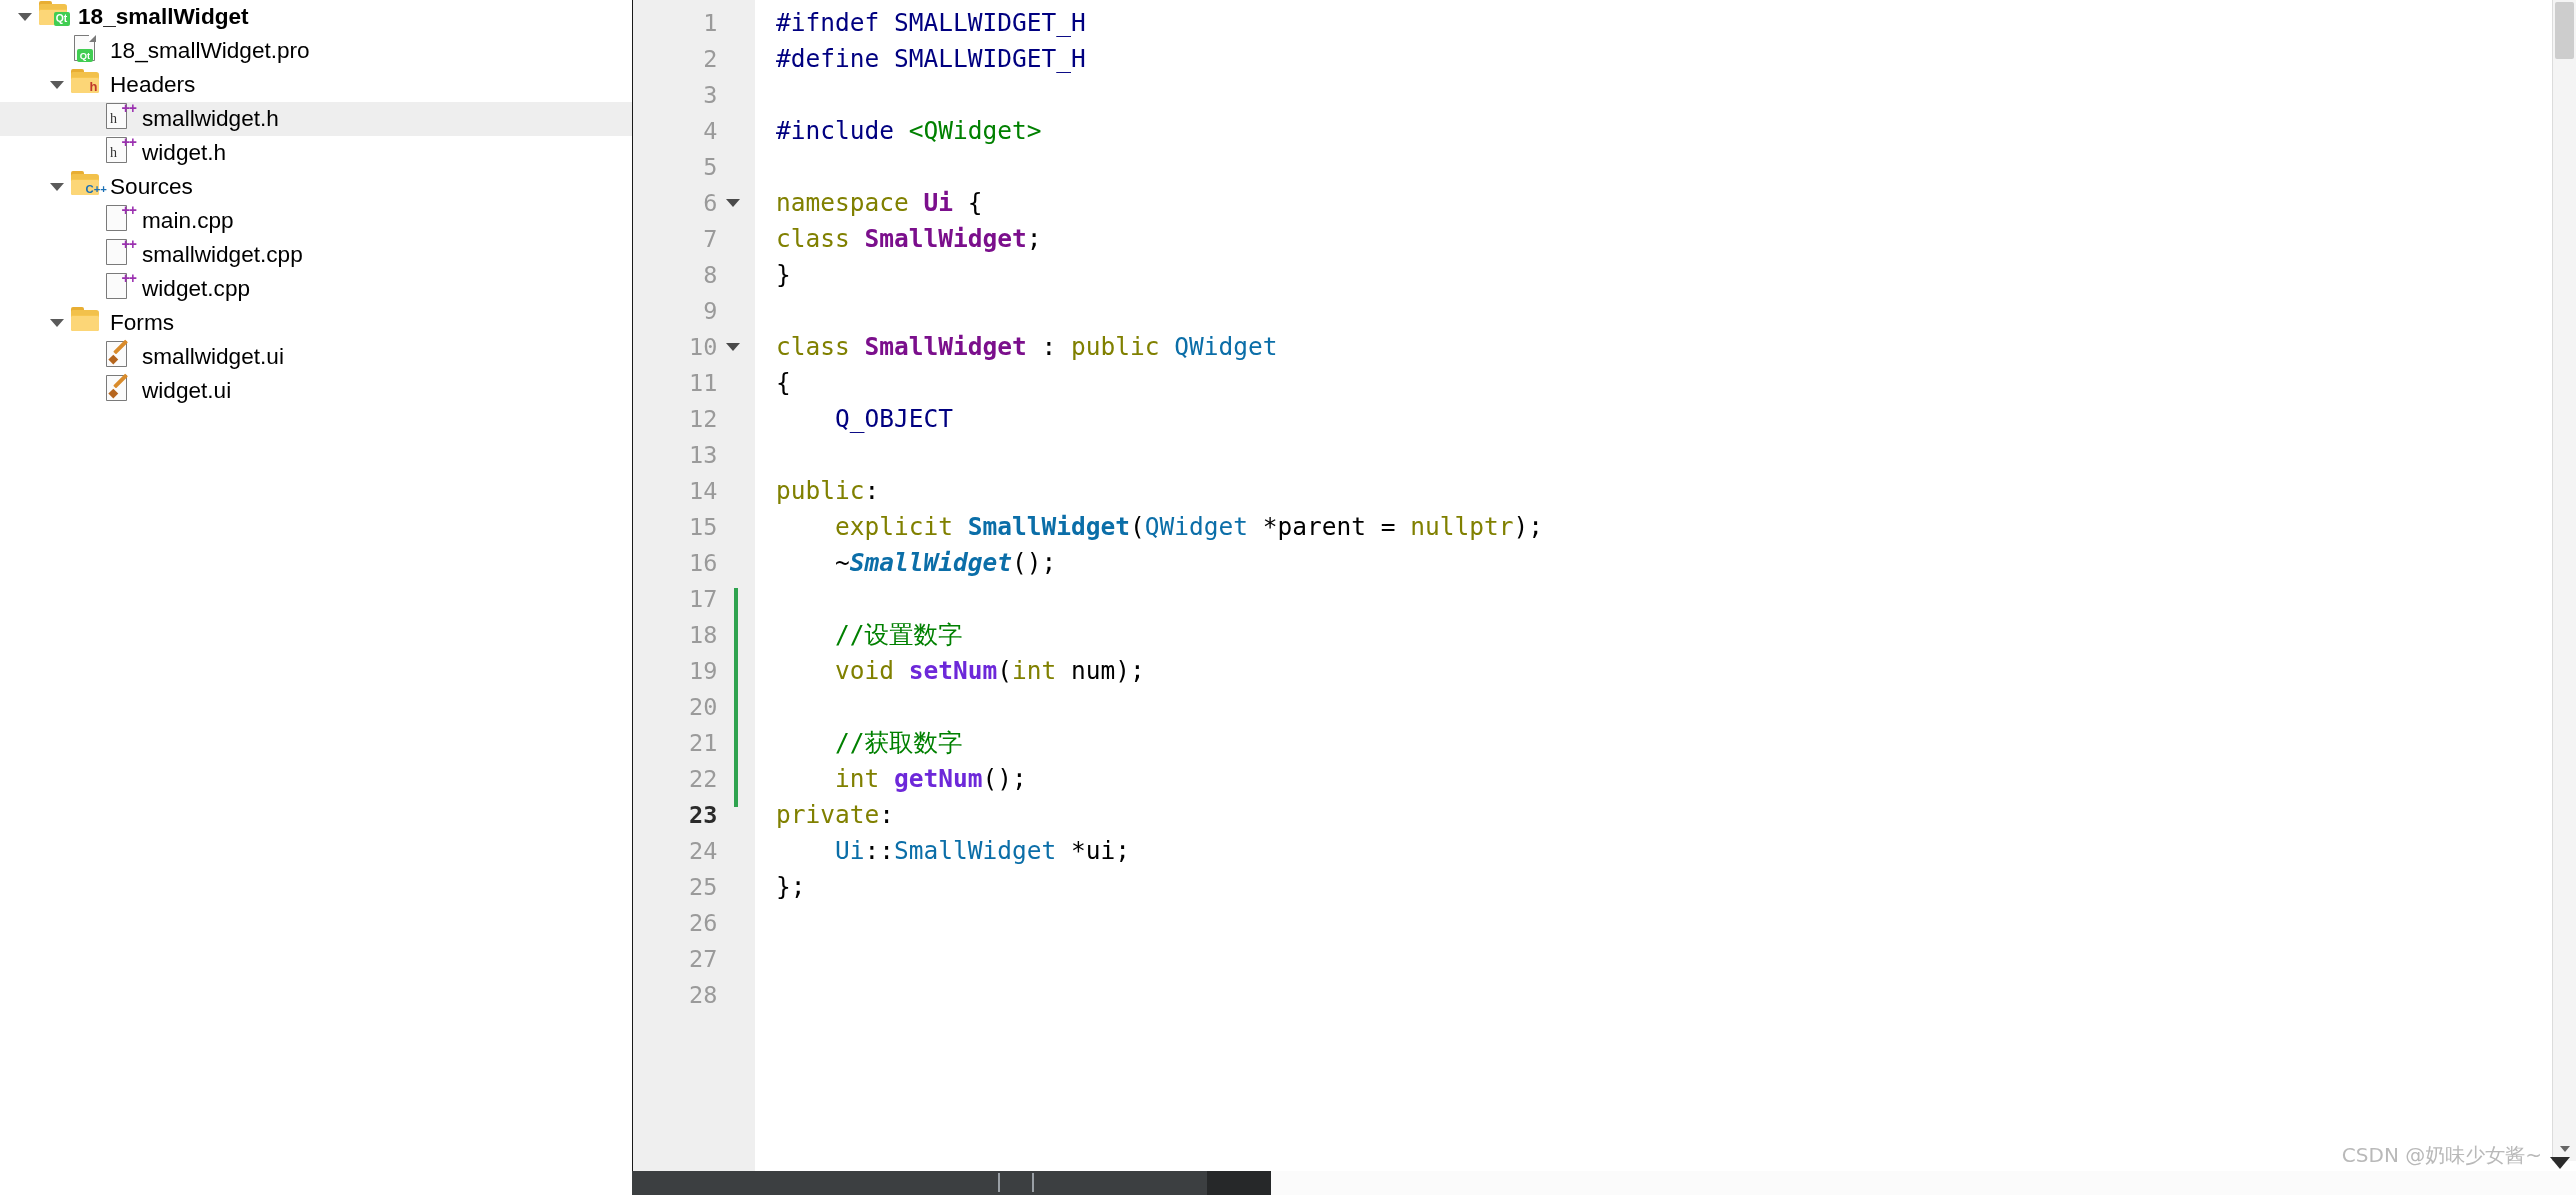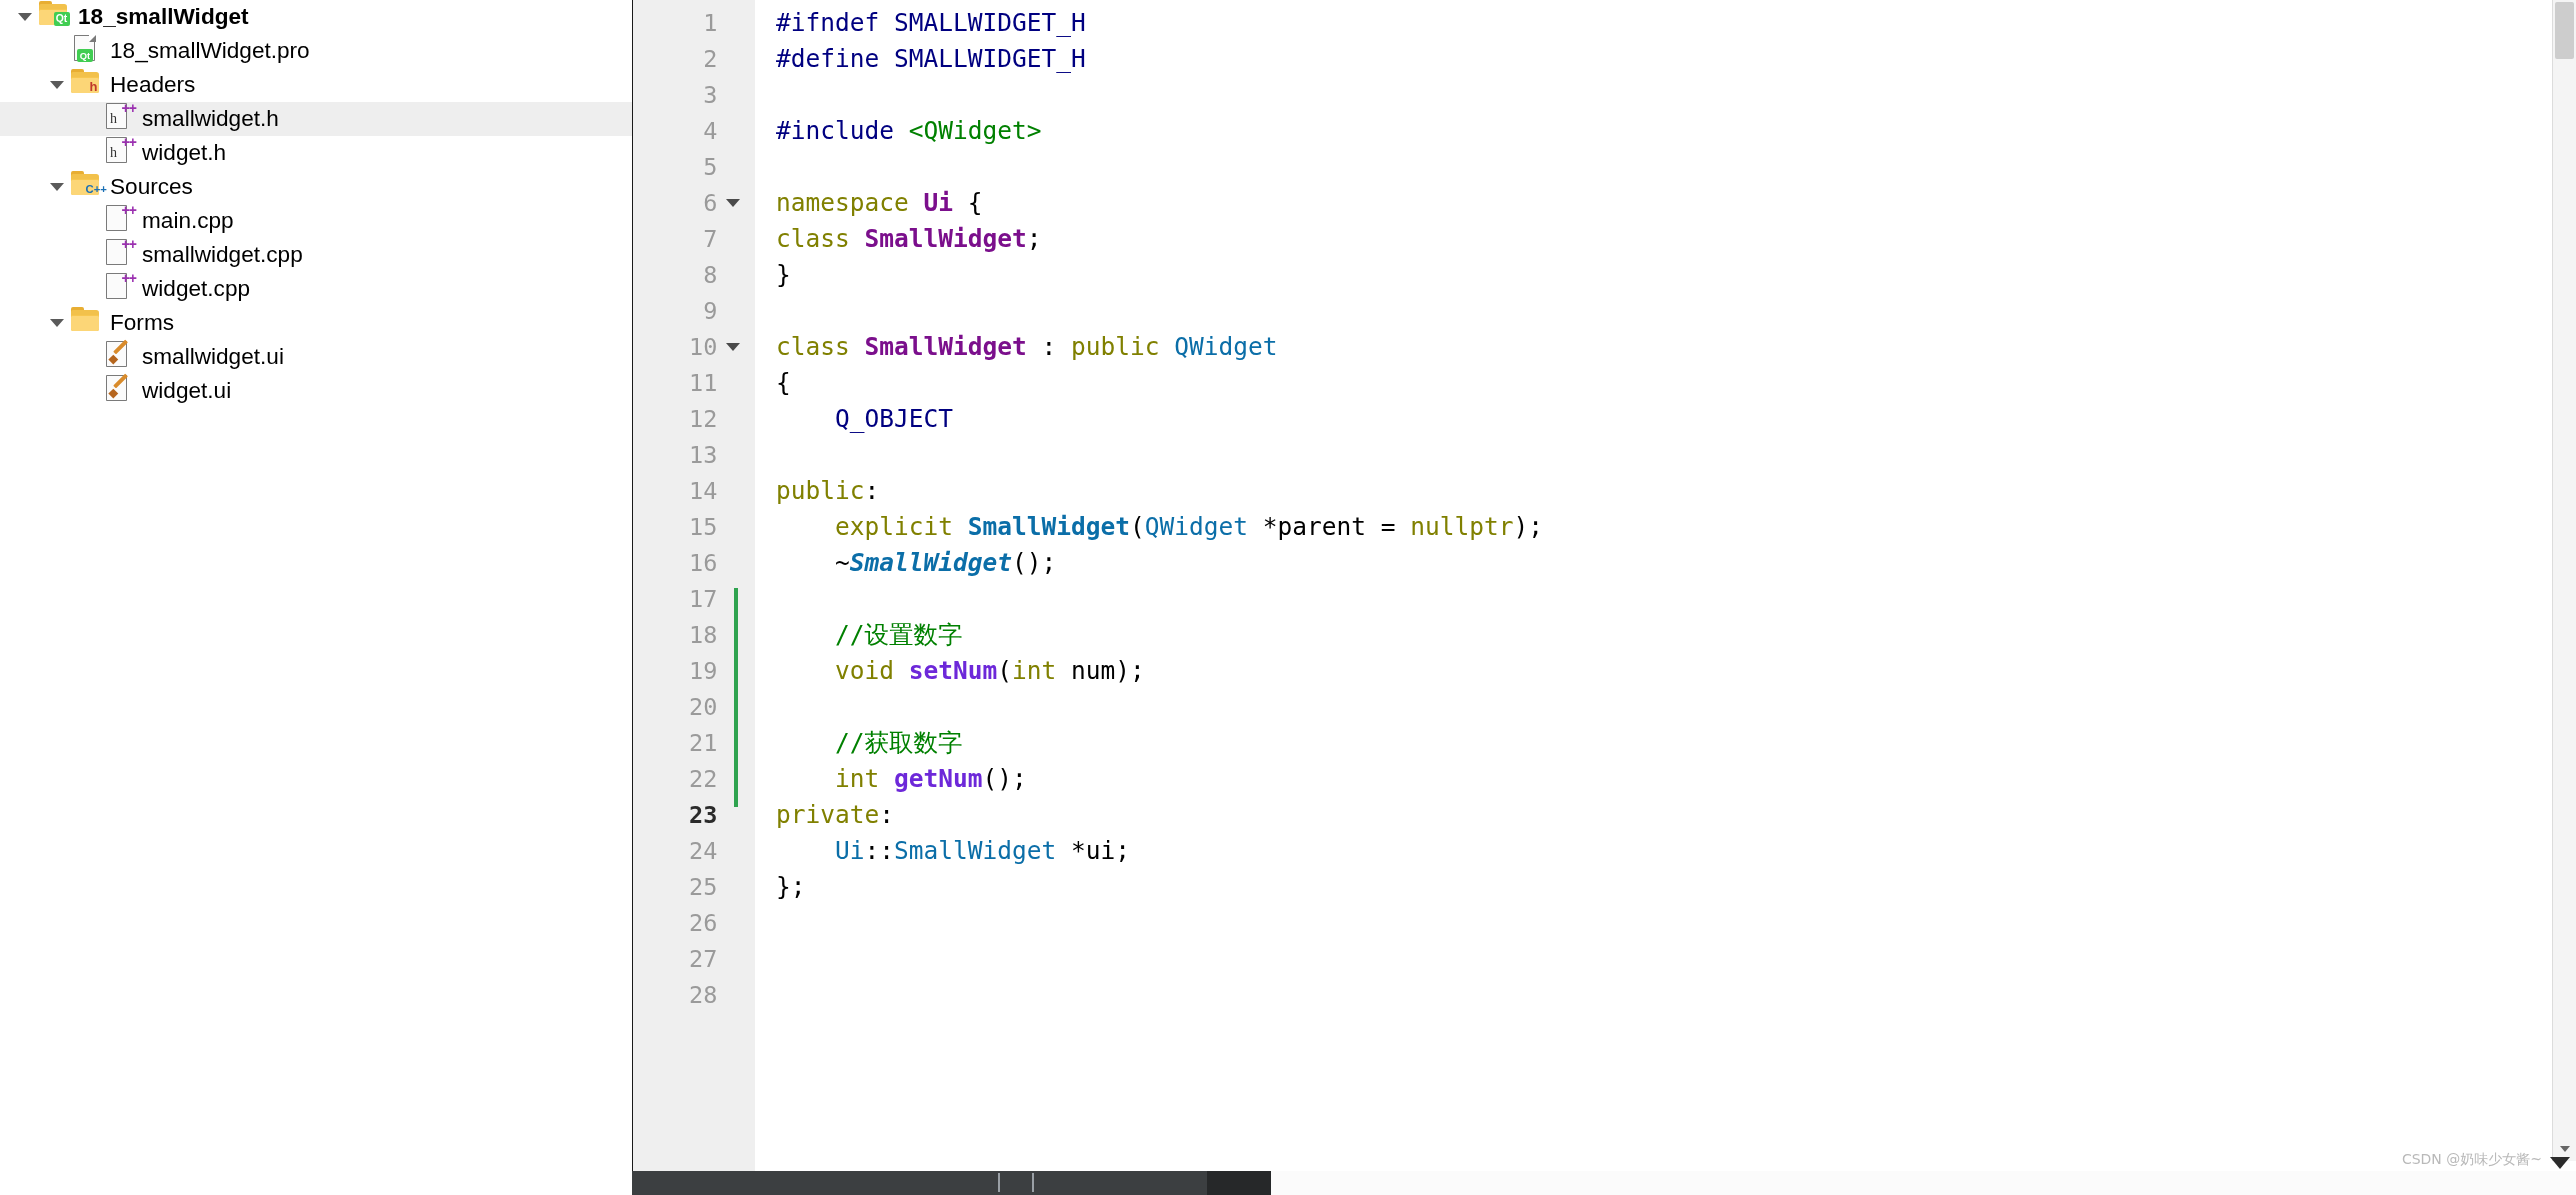--- a/index.html
+++ b/index.html
@@ -190,21 +190,21 @@
     position:absolute; top:0; height:24.5px; background:#262829;
   }
   #bottombar .seg-light {
     position:absolute; top:0; height:24.5px; background:#fbfbfb;
   }
   #bottombar .tick {
     position:absolute; top:2.8px; width:1.9px; height:19px; background:#9aa0a6;
   }
   #watermark {
     position:absolute; right:34px; bottom:26px;
-    font-size:14px; color:#b9b9b9;
+    font-size:20px; color:#b9b9b9;
     font-family:"DejaVu Sans", sans-serif;
     white-space:nowrap;
   }
   #wm-tri {
     position:absolute; right:5.7px; bottom:26px; width:0;height:0;
     border-left:10.4px solid transparent; border-right:10.4px solid transparent;
     border-top:12.2px solid #2b2b2b;
   }
 </style>
 </head>

